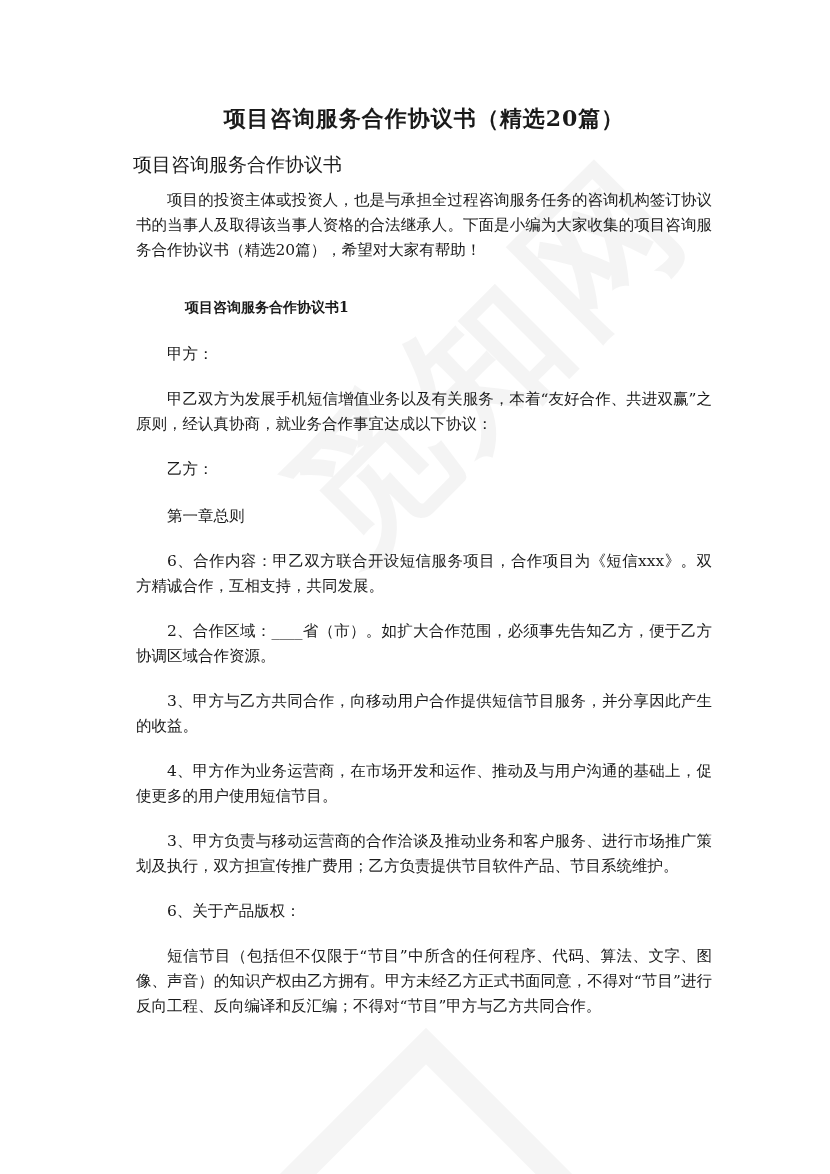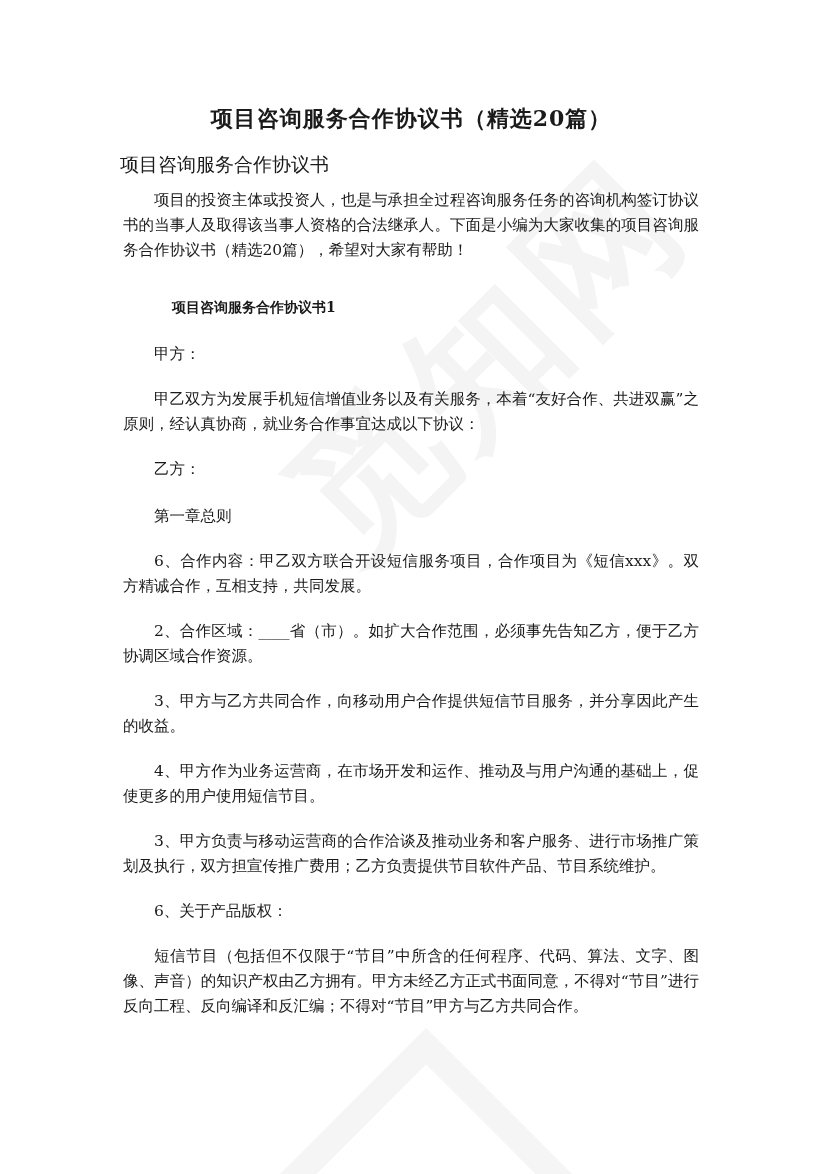--- a/index.html
+++ b/index.html
@@ -3,21 +3,21 @@
 <meta charset="utf-8">
 <style>
   html, body { margin: 0; padding: 0; background: #ffffff; }
   body { width: 830px; height: 1174px; position: relative; overflow: hidden;
          font-family: "DejaVu Serif", "Liberation Serif", serif; color: #1a1a1a; }
   .watermark { position: absolute; left: 250px; top: 260px; font-family: "DejaVu Sans", sans-serif;
                font-size: 150px; font-weight: bold; color: rgba(0,0,0,0.045); transform: rotate(-45deg);
                transform-origin: center; white-space: nowrap; letter-spacing: 10px; pointer-events: none; }
   .watermark2 { position: absolute; left: 300px; top: 1080px; width: 200px; height: 200px;
                 border: 26px solid rgba(0,0,0,0.04); transform: rotate(45deg); pointer-events: none; }
-  .page { position: absolute; left: 120px; top: 98px; width: 582px; }
+  .page { position: absolute; left: 133px; top: 98px; width: 582px; }
   h1 { margin: 0; text-align: center; font-size: 22px; font-weight: bold; line-height: 40px; letter-spacing: 1px; }
   .subtitle { margin: 14px 0 0 0; font-size: 19px; line-height: 24px; }
   p { margin: 3px; font-size: 15.5px; line-height: 25px; text-indent: 2em; text-align: justify; }
   .intro { margin-top: 12px; }
   h2 { margin: 27px 0 0 0; padding-left: 52px; font-size: 14px; font-weight: bold; line-height: 34px; }
   .party { margin-top: 18px; }
   .gap { margin-top: 20px; }
   .chapter { font-weight: normal; margin-top: 22px; }
 </style>
 </head>

